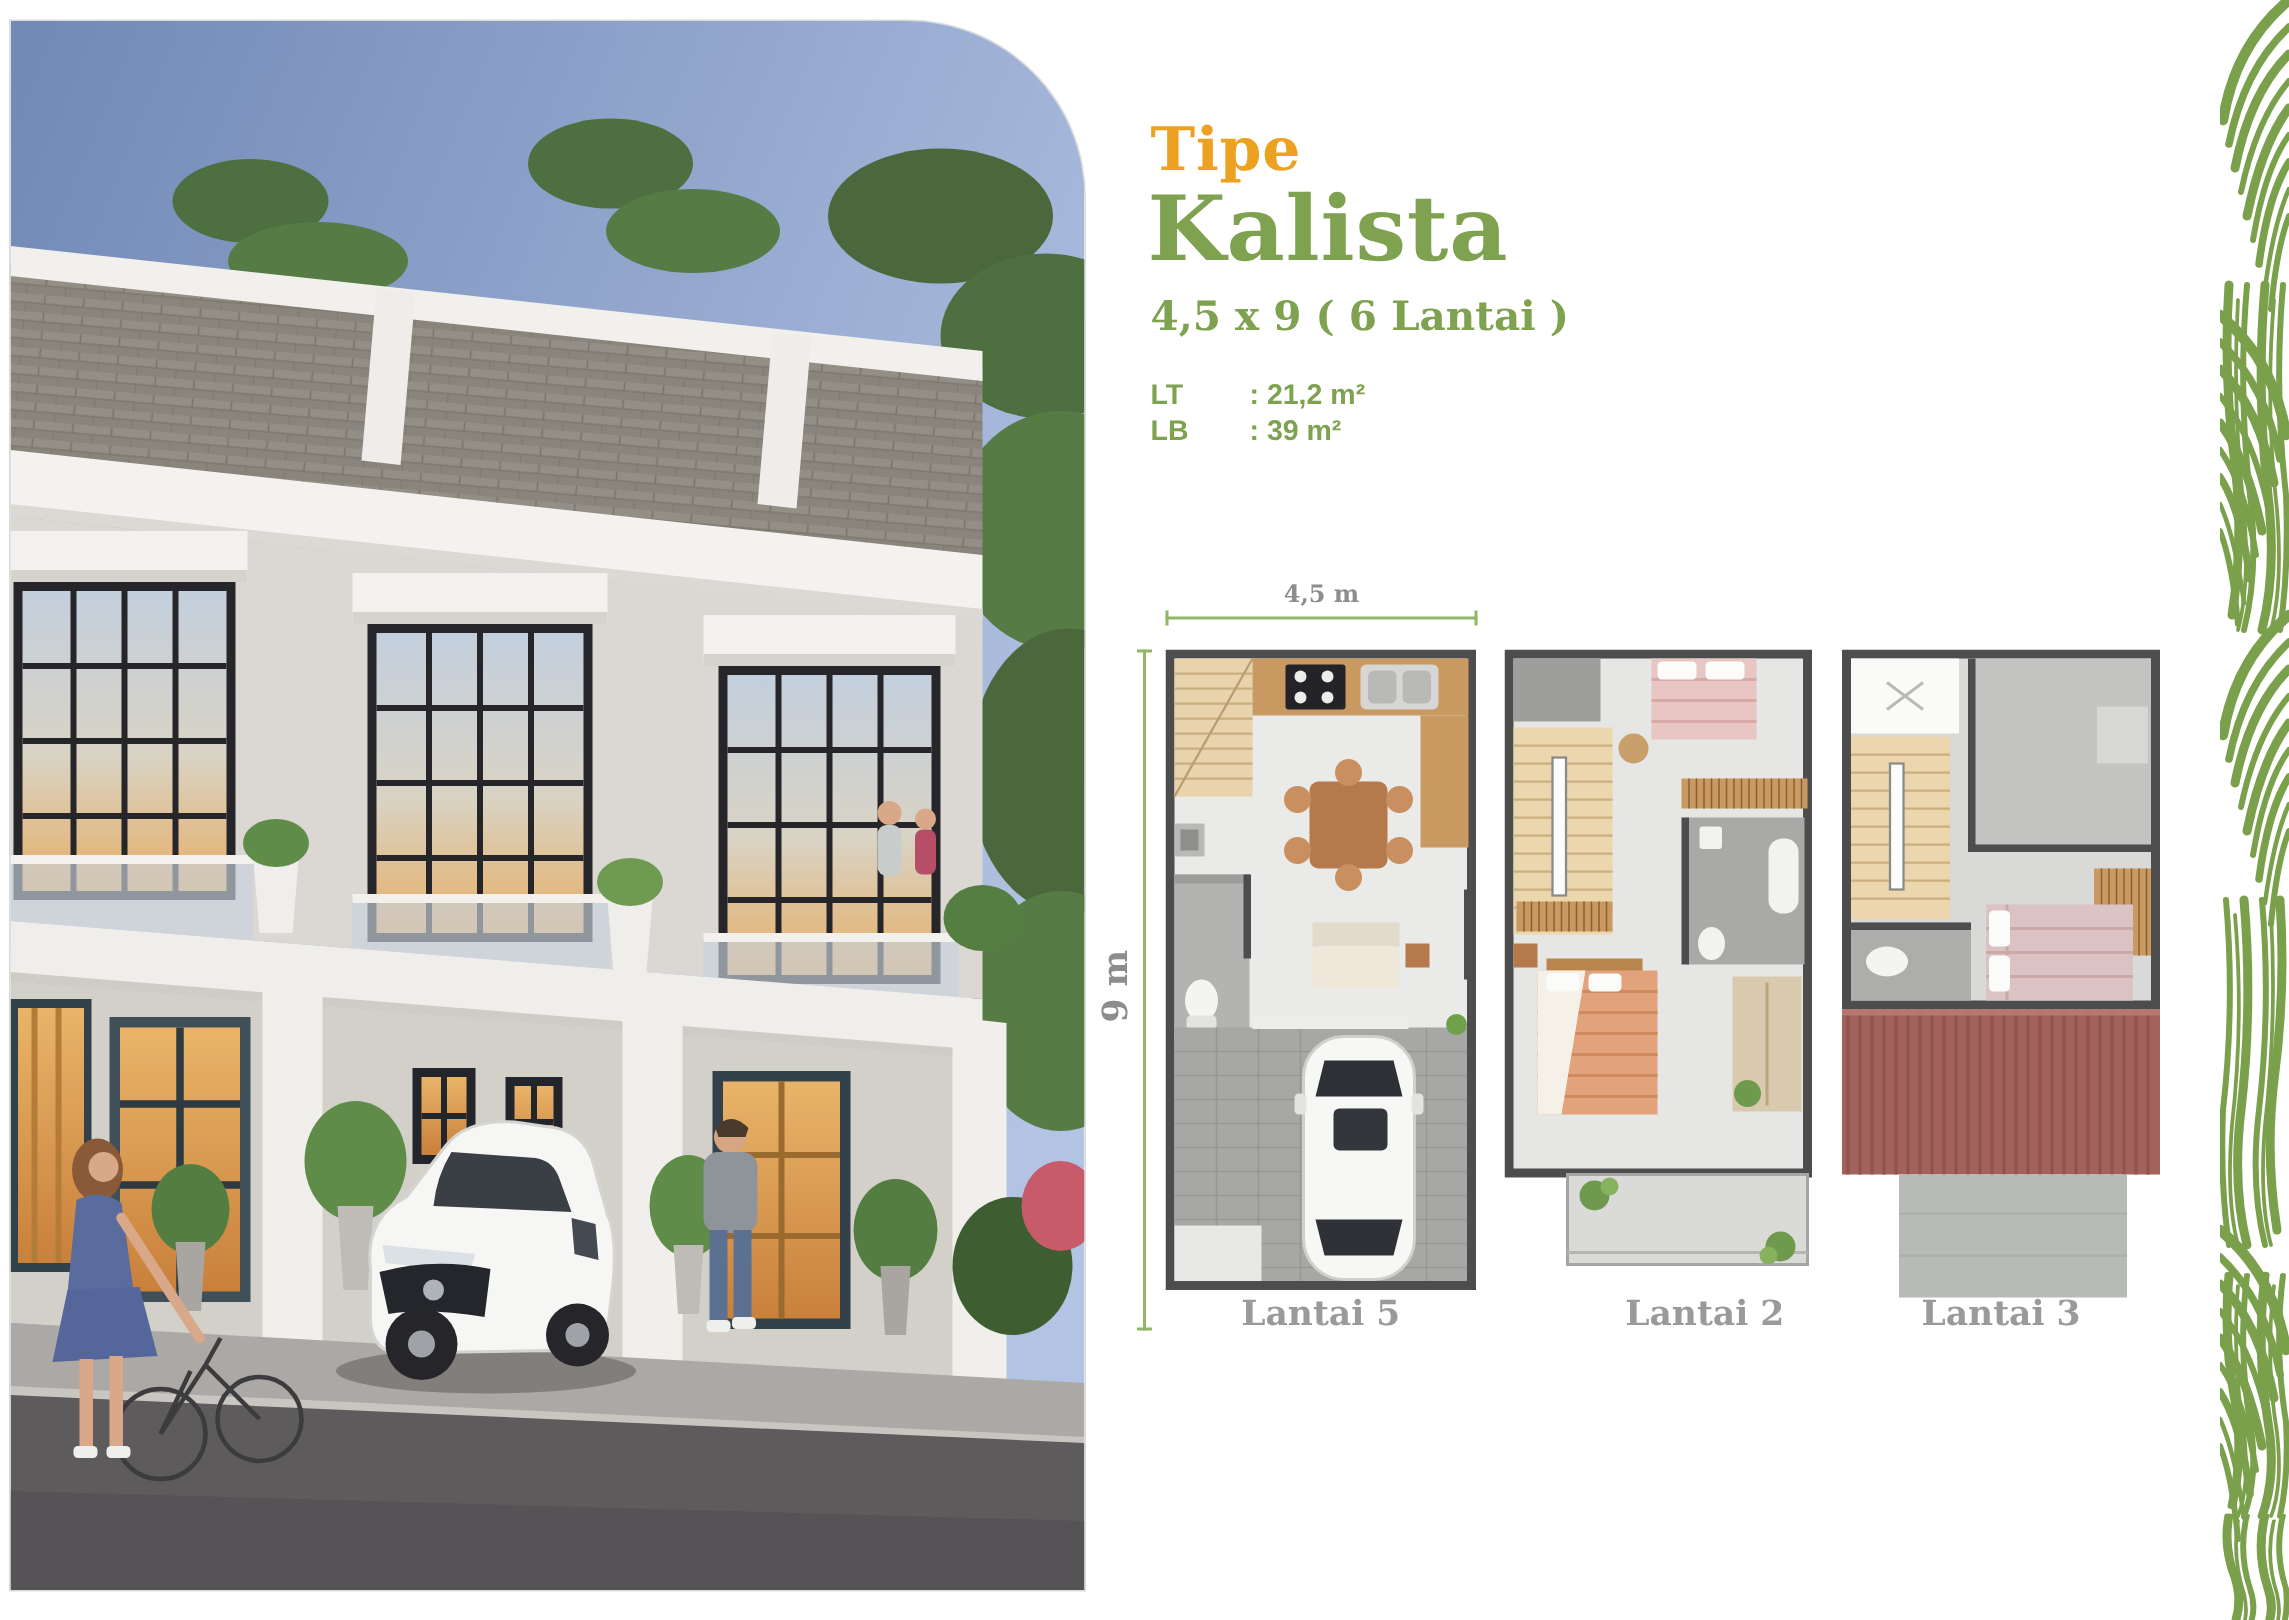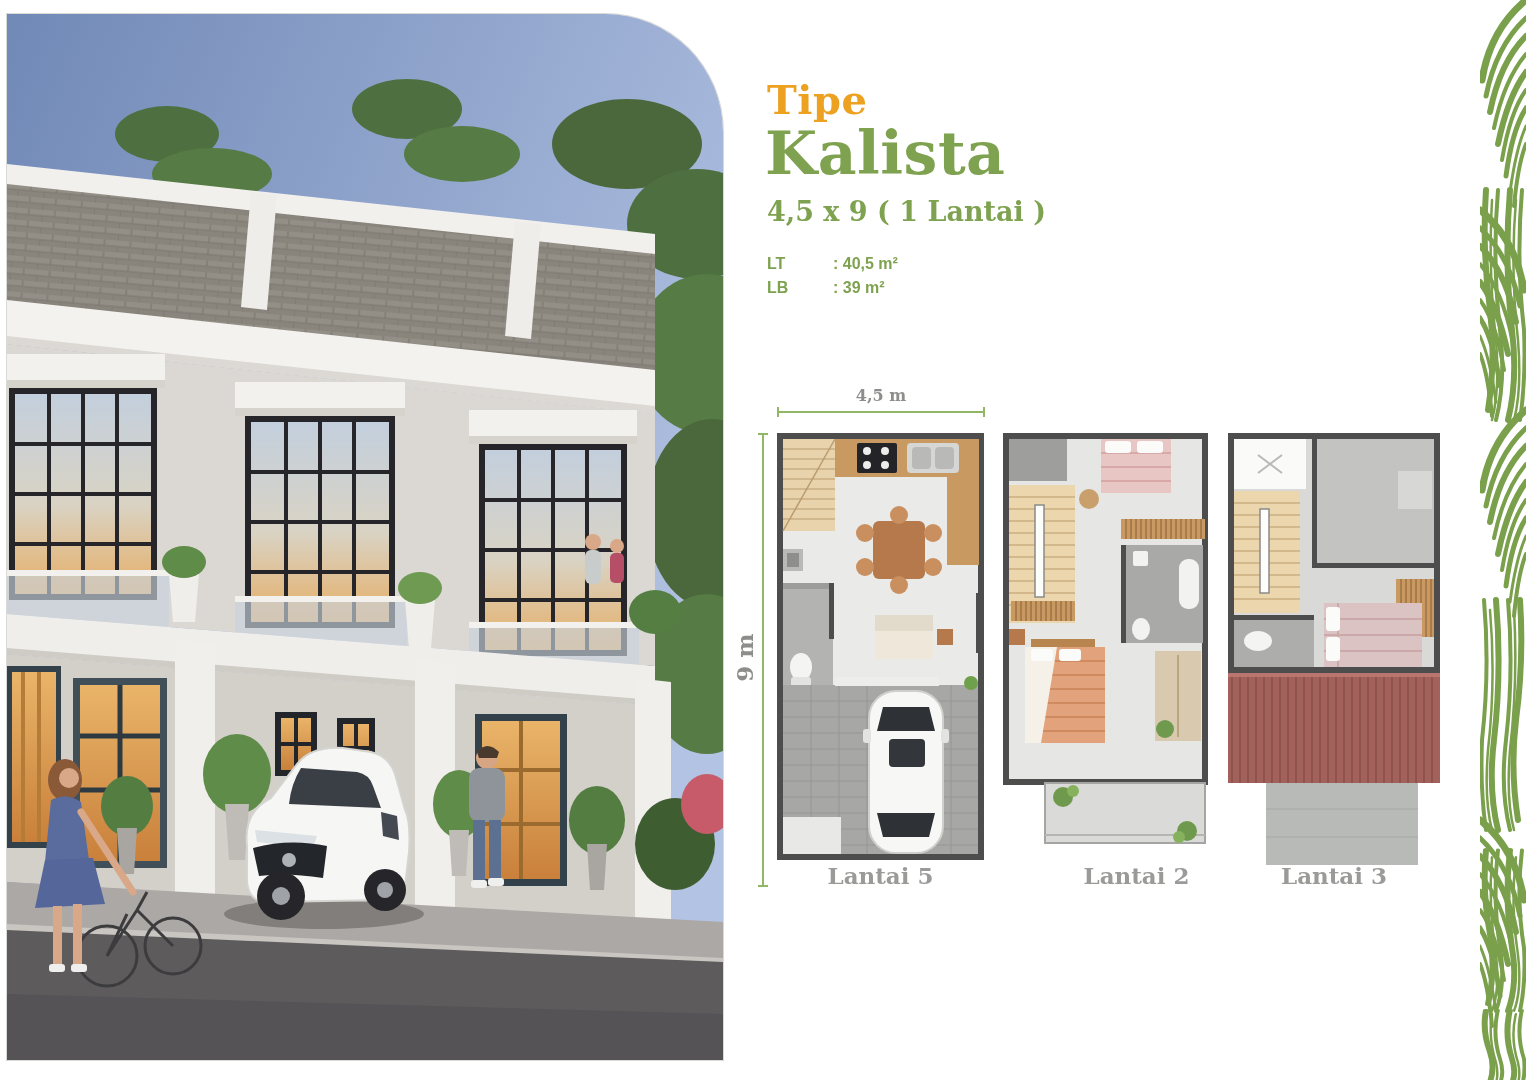--- a/index.html
+++ b/index.html
@@ -14,21 +14,21 @@
 
   
   .eyebrow{position:absolute;left:767px;top:76px;font-family:"DejaVu Serif",serif;
            font-weight:bold;font-size:40px;color:#EDA121;letter-spacing:.5px;}
   .type-name{position:absolute;left:765px;top:118px;margin:0;font-family:"DejaVu Serif",serif;
              font-weight:bold;font-size:60px;color:#7EA24F;letter-spacing:.5px;}
   .spec{position:absolute;left:767px;top:196px;font-family:"DejaVu Serif",serif;
         font-weight:bold;font-size:27px;color:#7EA24F;}
 
   
-  .details{position:absolute;left:767px;top:252px;width:200px;font-size:16px;
+  .details{position:absolute;left:767px;top:252px;width:200px;font-size:19px;
            font-weight:bold;color:#7EA24F;line-height:24px;}
   .details .row{display:flex;}
   .details .lbl{width:66px;}
 
   
   .dim-top{position:absolute;left:777px;top:386px;width:208px;text-align:center;}
   .dim-top .dim-label{font-family:"DejaVu Serif",serif;font-weight:bold;font-size:16px;
                       color:#8D8D8B;margin-bottom:6px;}
   .dim-line-h{position:relative;height:2px;background:#8FB765;}
   .dim-line-h::before,.dim-line-h::after{content:"";position:absolute;top:-4px;width:2px;height:10px;background:#8FB765;}
@@ -246,26 +246,26 @@
         <rect x="14" y="94" width="12" height="62" fill="#5C7192"></rect>
           <rect x="30" y="94" width="12" height="60" fill="#5C7192"></rect>
         <rect x="12" y="154" width="16" height="8" rx="3" fill="#EFEFED"></rect>
           <rect x="29" y="152" width="16" height="8" rx="3" fill="#EFEFED"></rect>
       </g>
     </svg>
   </figure>
 
   <div class="eyebrow">Tipe</div>
   <h1 class="type-name">Kalista</h1>
-  <div class="spec">4,5 x 9 ( 1 Lantai )</div>
+  <div class="spec">4,5 x 9 ( 6 Lantai )</div>
 
   <div class="details">
     <div class="row">
       <span class="lbl">LT</span>
-      <span class="val">: 40,5 m²</span>
+      <span class="val">: 21,2 m²</span>
     </div>
     <div class="row">
       <span class="lbl">LB</span>
       <span class="val">: 39 m²</span>
     </div>
   </div>
 
   <div class="dim-top">
     <div class="dim-label">4,5 m</div>
     <div class="dim-line-h"></div>

